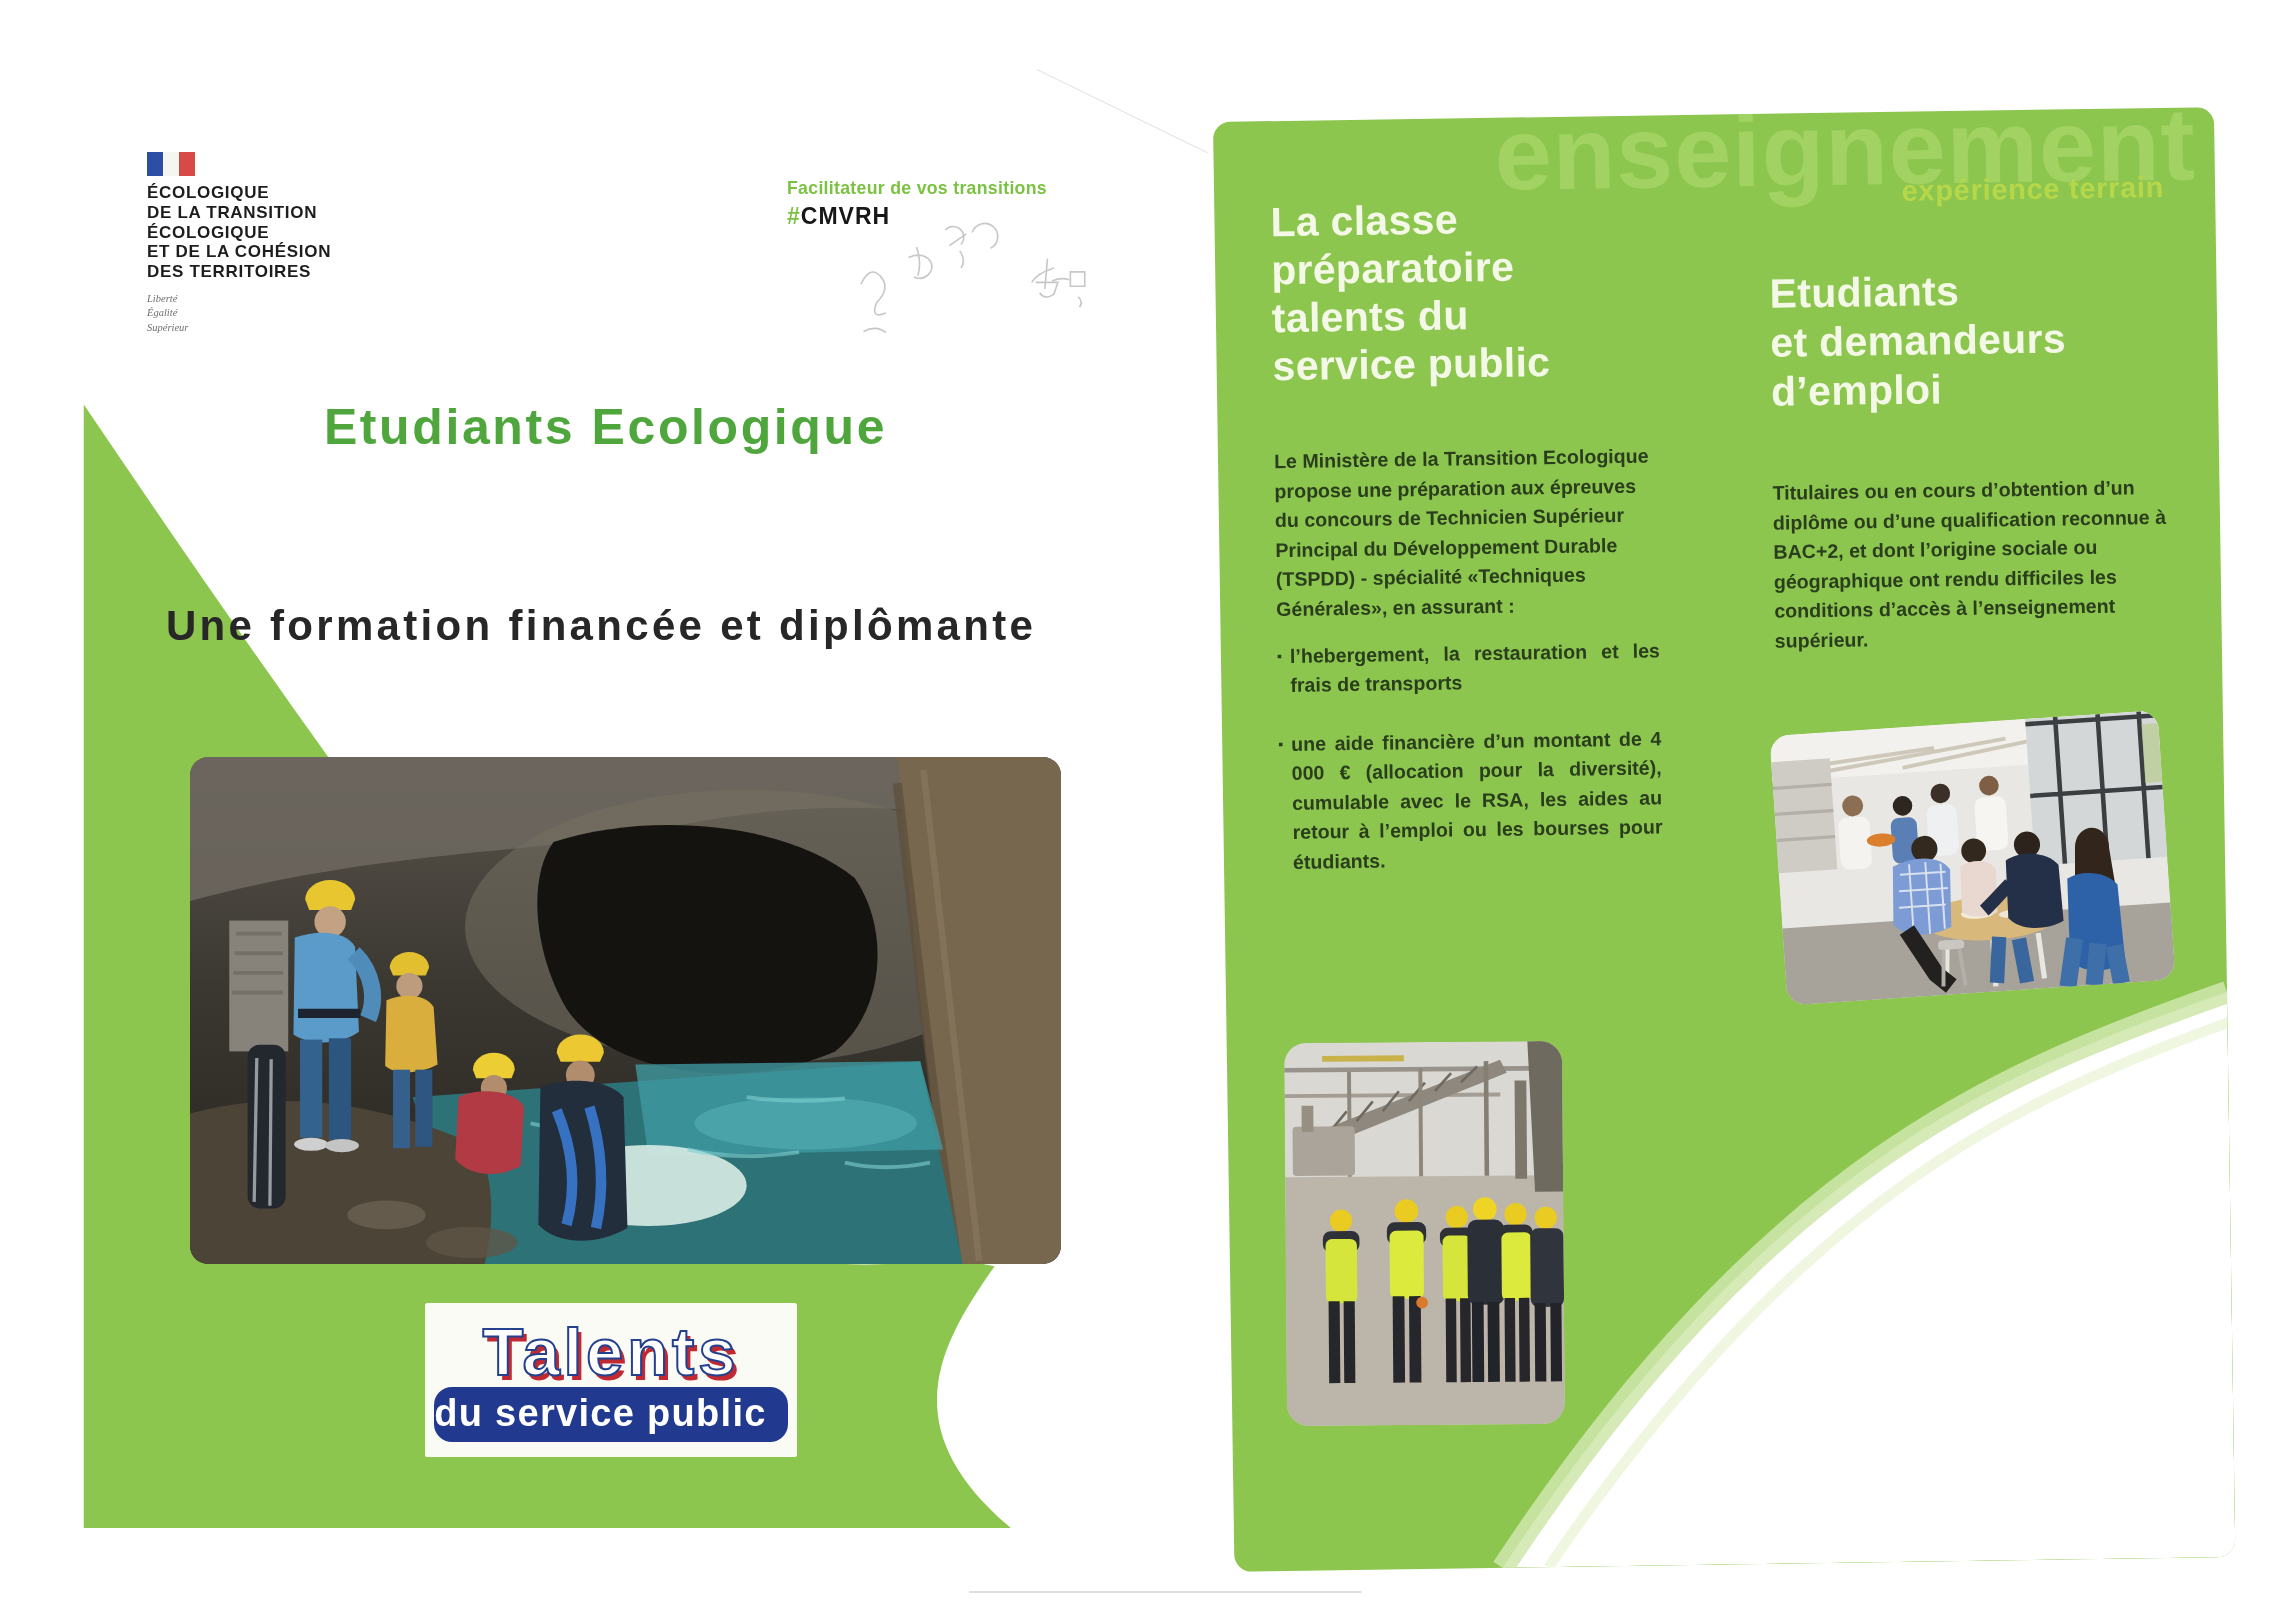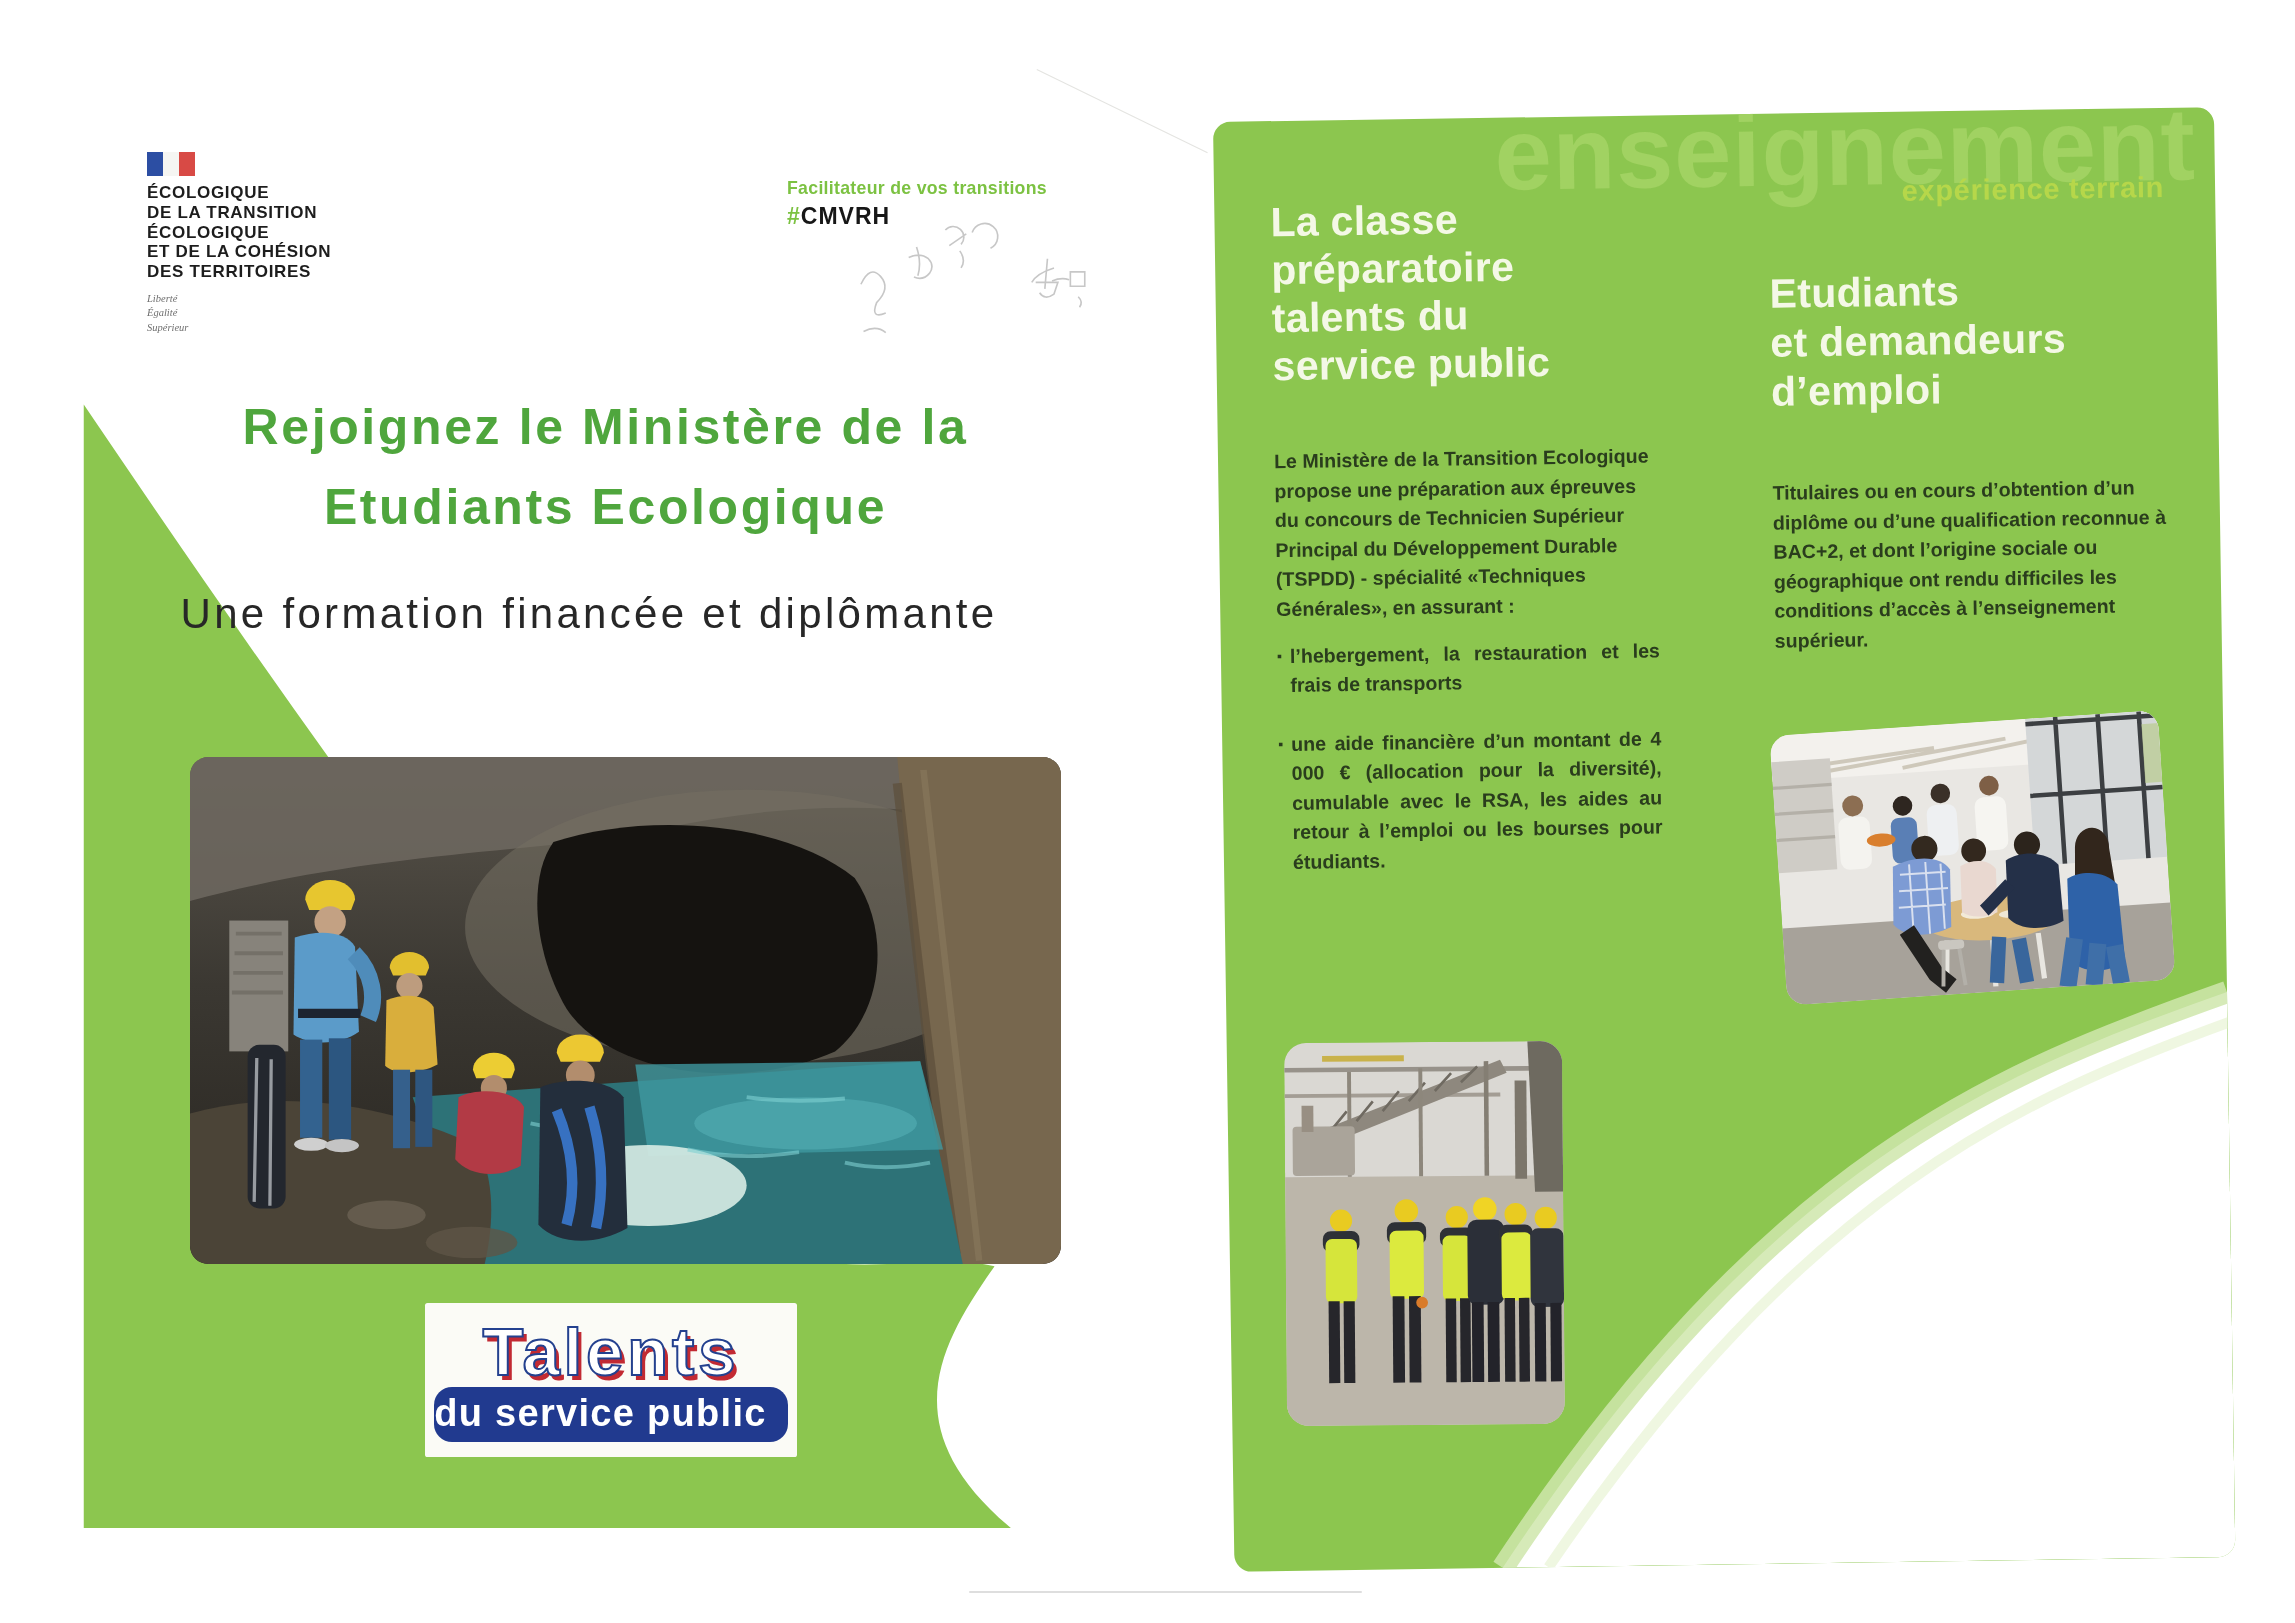--- a/index.html
+++ b/index.html
@@ -21,22 +21,22 @@
   .facil{position:absolute;left:787px;top:178px;}
   .facil .tagline{color:#7cc242;font-weight:bold;font-size:17.7px;letter-spacing:0.3px;}
   .facil .cmvrh{margin-top:3.9px;font-size:23px;font-weight:bold;color:#171717;letter-spacing:1px;}
   .facil .hash{color:#7cc242;}
 
   .scribbles{position:absolute;left:838px;top:209px;}
 
   .cover-title{position:absolute;left:98px;top:387px;width:1015px;margin:0;text-align:center;
     color:#4fa63d;font-weight:bold;font-size:50px;line-height:80px;letter-spacing:2.6px;}
   .cover-title span{display:block;}
-  .cover-subtitle{position:absolute;left:62px;top:590px;width:1054px;margin:0;text-align:center;
-    color:#272727;font-weight:normal;font-size:42px;letter-spacing:3.3px;}
+  .cover-subtitle{position:absolute;left:62px;top:590px;width:1054px;margin:12px;text-align:center;
+    color:#272727;font-weight:bold;font-size:42px;letter-spacing:3.3px;}
 
   .cave-photo{position:absolute;left:190px;top:757px;width:871px;height:507px;margin:0;
     border-radius:18.3px;overflow:hidden;}
   .cave-photo svg{display:block;width:100%;height:100%;}
 
   .talents-card{position:absolute;left:425px;top:1303px;width:372px;height:154px;background:#fbfbf6;
     border-radius:2.6px;display:flex;flex-direction:column;align-items:center;justify-content:center;gap:2.6px;}
   .talents-word{font-size:67px;font-weight:bold;letter-spacing:3.9px;color:#ffffff;
     -webkit-text-stroke:2px #24418f;text-shadow:3.9px 4.6px 0 #c22a33;line-height:1;}
   .talents-bar{align-self:stretch;margin:0 9.2px;background:#213a8f;color:#ffffff;
@@ -122,21 +122,20 @@
         <path d="M35,115 q14,-30 30,-12 t-6,40 q-10,26 14,16 m-34,28 q20,-10 34,2"></path>
         <path d="M120,58 q8,24 2,44 m-14,-28 q18,-8 30,2 q10,10 2,22 q-10,12 -24,6"></path>
         <path d="M170,56 l26,-18 m-32,-6 a16,16 0 1 1 24,22 m-2,10 q10,14 2,26"></path>
         <path d="M205,36 a20,20 0 1 1 28,24"></path>
         <path d="M330,90 q-26,8 -34,22 m24,-36 l-4,46 m-14,-10 h34 l-6,18 q-14,10 -22,-2"></path>
         <path d="M355,96 h22 v22 h-22 z m-28,14 q14,-6 26,-2 m14,26 q8,8 2,16"></path>
       </g>
     </svg>
 
     <h1 class="cover-title">
-      <span>Rejoignez le Ministère de la</span>
       <span>Etudiants Ecologique</span>
     </h1>
 
     <h2 class="cover-subtitle">Une formation financée et diplômante</h2>
 
     <figure class="cave-photo">
       <svg viewBox="0 0 1330 775" preserveAspectRatio="none">
         <defs>
           <linearGradient id="cbg" x1="0" y1="0" x2="0" y2="1">
             <stop offset="0" stop-color="#5a554c"></stop>

